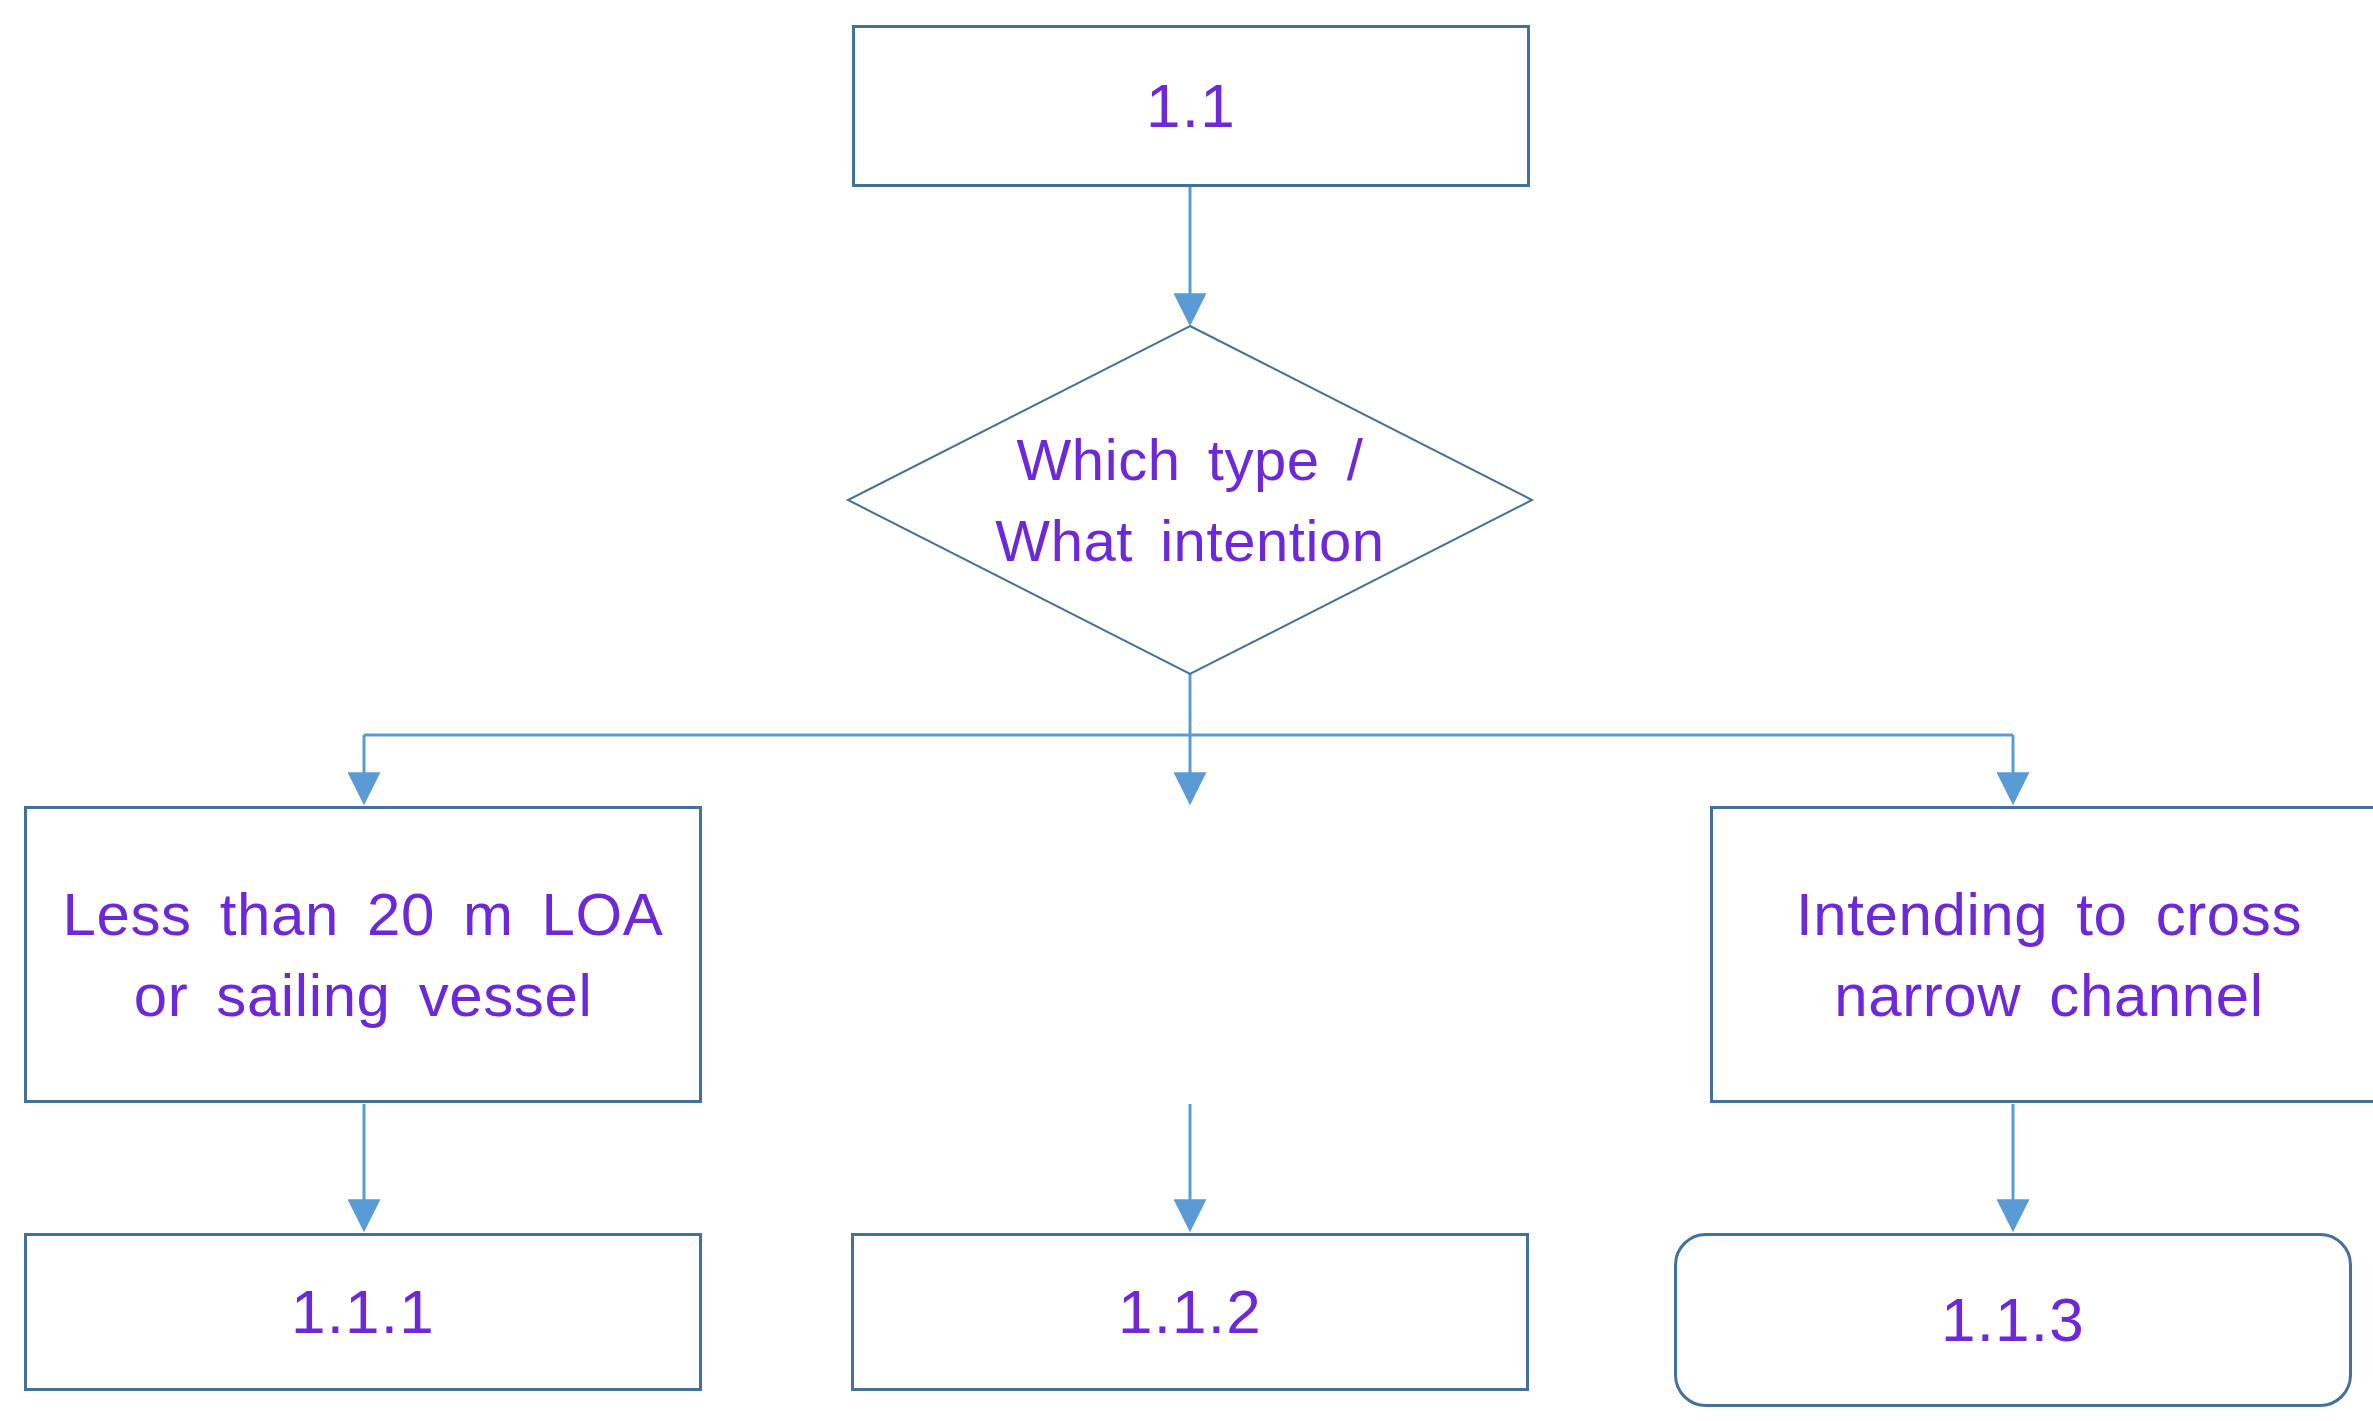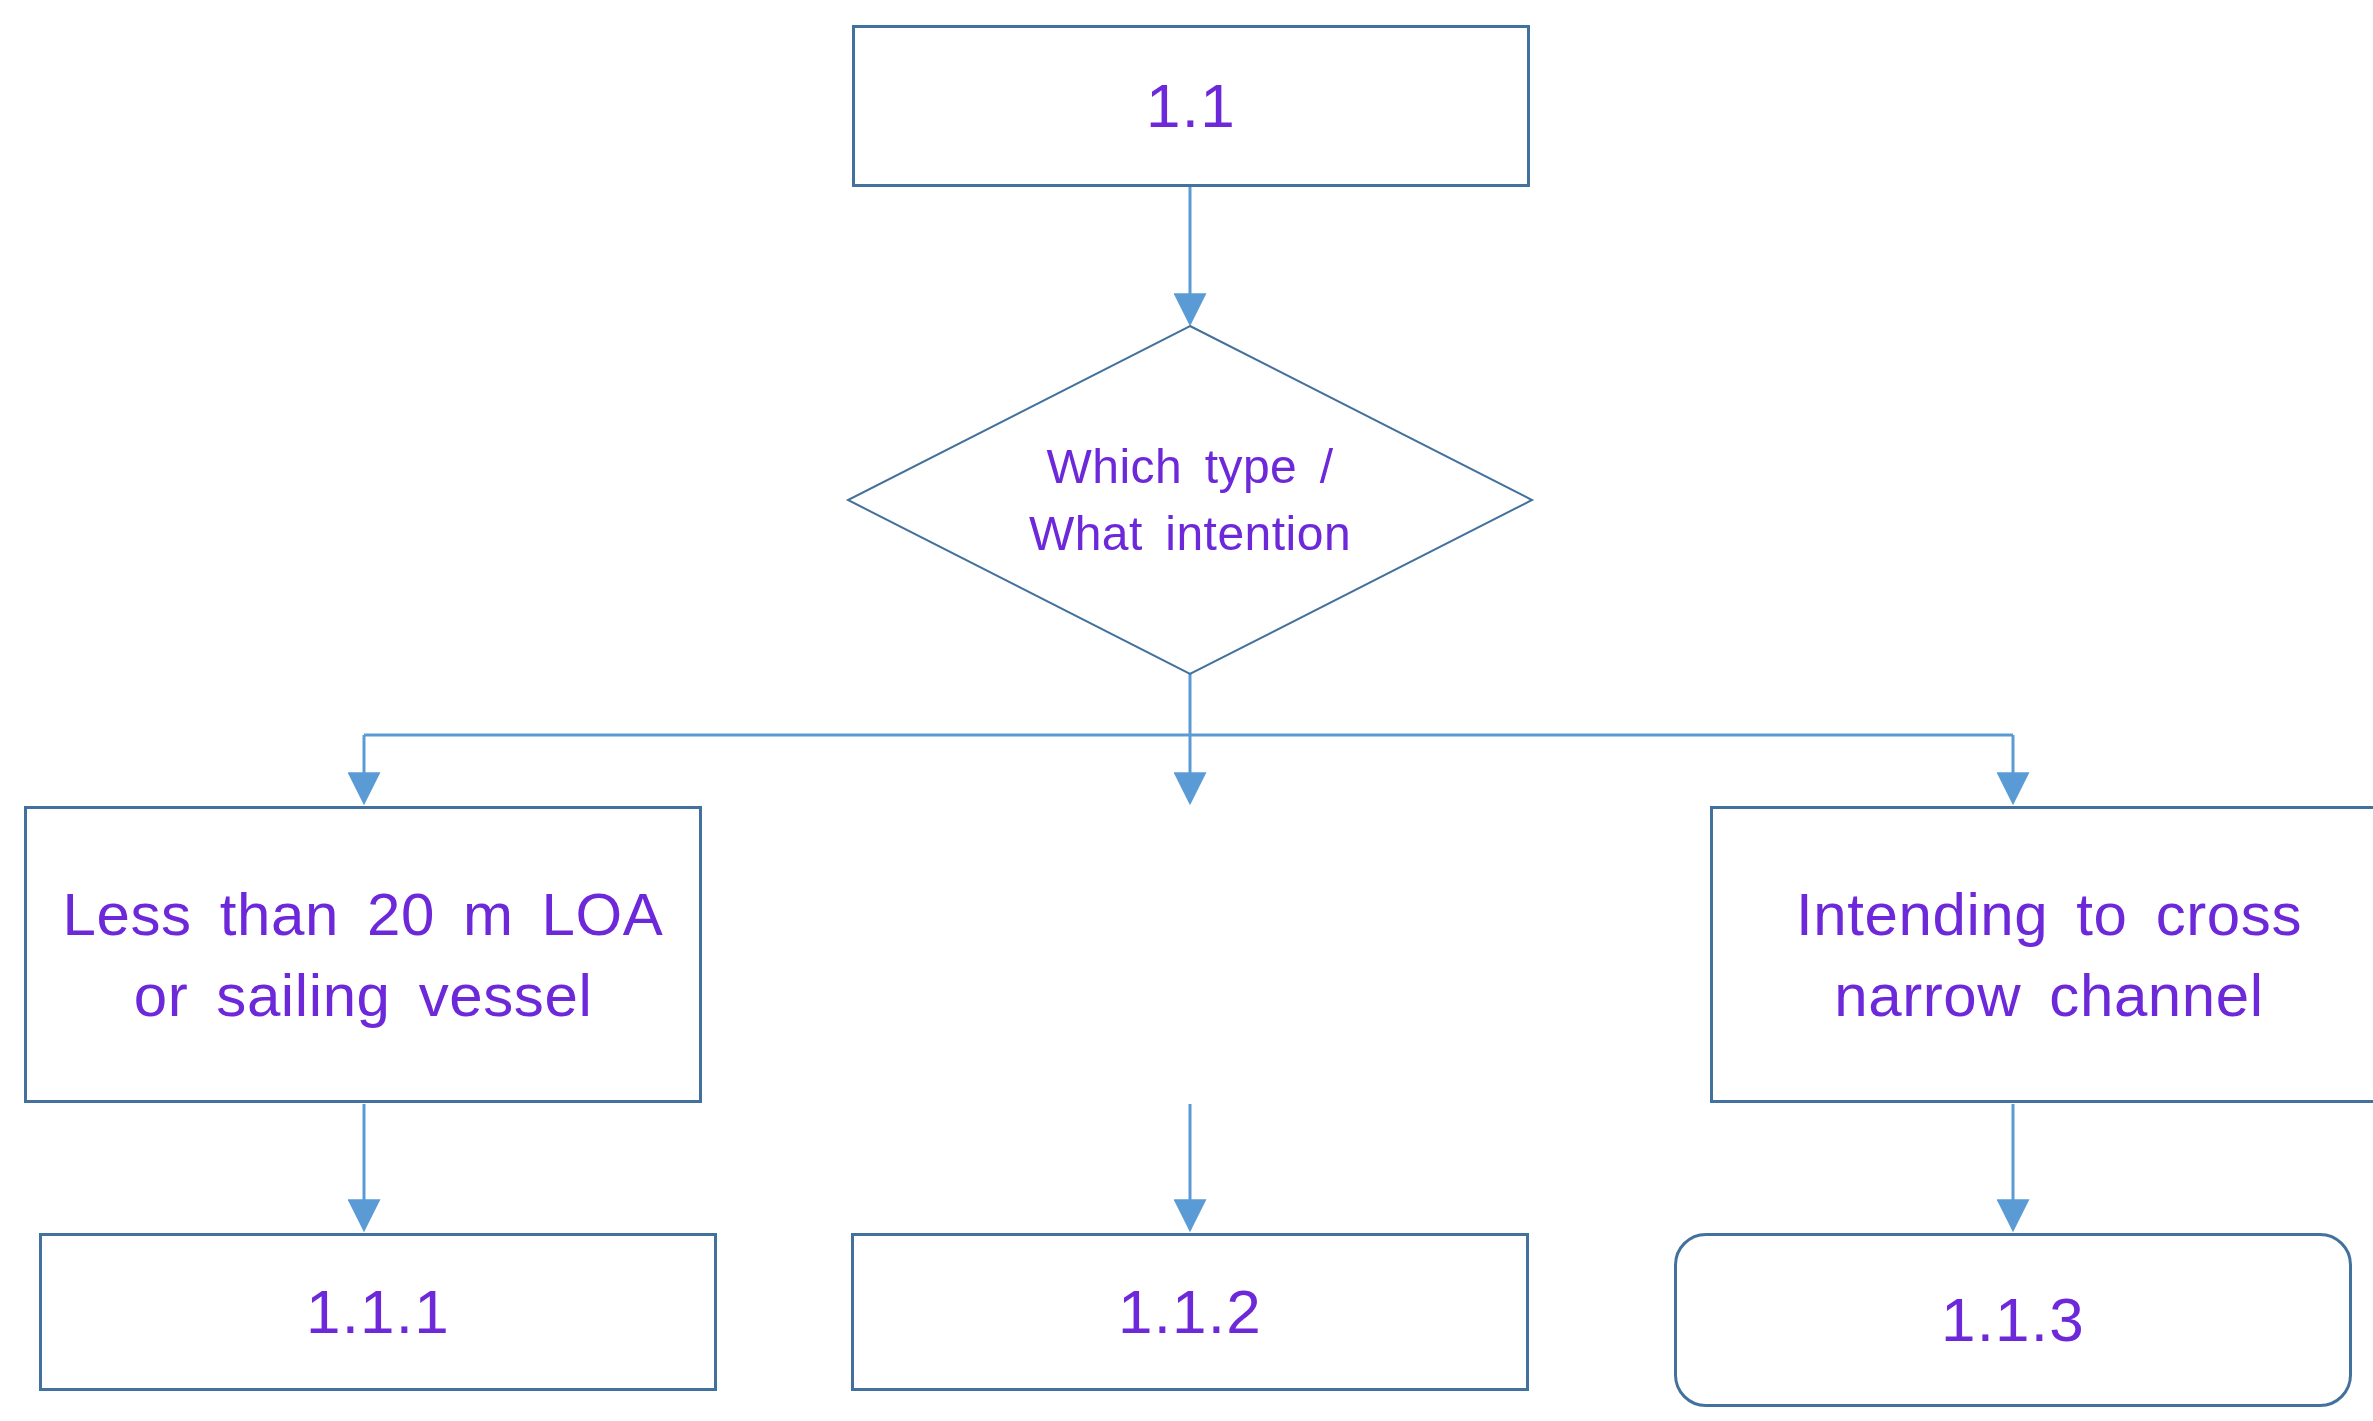--- a/index.html
+++ b/index.html
@@ -50,21 +50,21 @@
     left: 900px;
     top: 380px;
     width: 580px;
     height: 240px;
     display: flex;
     align-items: center;
     justify-content: center;
     text-align: center;
   }
   .diamond-label-wrap .node-label {
-    font-size: 48px;
+    font-size: 58px;
     line-height: 1.4;
   }
 </style>
 </head>
 <body>
 
 <div id="canvas">
 
   <svg id="connector-layer" viewBox="0 0 2373 1421" xmlns="http://www.w3.org/2000/svg">
     <defs>
@@ -101,21 +101,21 @@
 
   <div class="node" style="left:24px; top:806px; width:678px; height:297px;">
     <span class="node-label">Less than 20 m LOA
 or sailing vessel</span>
   </div>
   <div class="node" style="left:1674px; top:806px; width:678px; height:297px;margin-left:36px;">
     <span class="node-label">Intending to cross
 narrow channel</span>
   </div>
 
-  <div class="node" style="left:24px; top:1233px; width:678px; height:158px;margin-left:15px;">
+  <div class="node" style="left:24px; top:1233px; width:678px; height:158px;">
     <span class="node-label num-label">1.1.1</span>
   </div>
   <div class="node" style="left:851px; top:1233px; width:678px; height:158px;">
     <span class="node-label num-label">1.1.2</span>
   </div>
   <div class="node" style="left:1674px; top:1233px; width:678px; height:174px;border-radius:32px;">
     <span class="node-label num-label">1.1.3</span>
   </div>
 
 </div>

